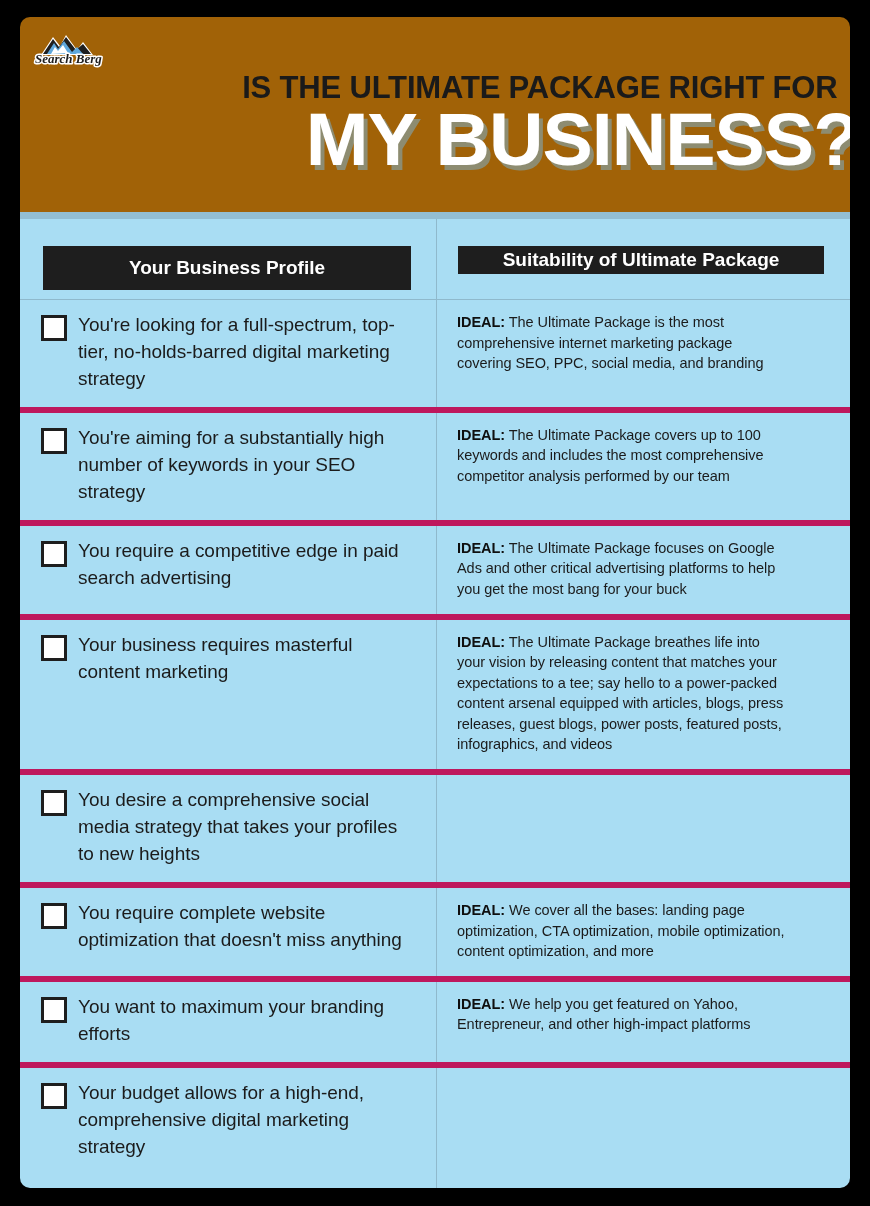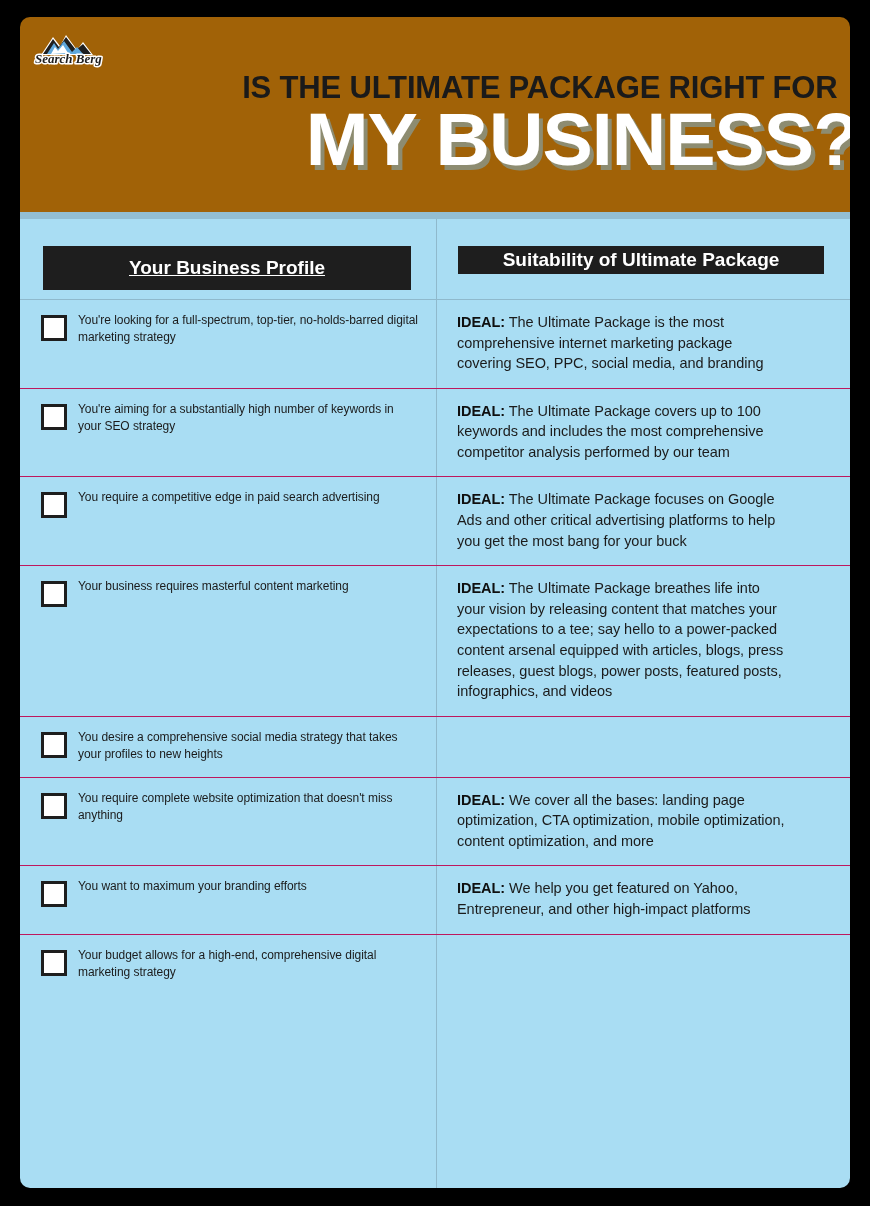--- a/index.html
+++ b/index.html
@@ -122,21 +122,20 @@
     justify-content: center;
     text-align: center;
     box-sizing: border-box;
   }
   .pill-left {
     left: 23px;
     top: 27px;
     width: 368px;
     height: 44px;
     font-size: 19px;
-    text-decoration: underline;
   }
   .pill-right {
     left: 438px;
     top: 27px;
     width: 366px;
     height: 28px;
     font-size: 19px;
   }
 
   
@@ -144,21 +143,21 @@
     position: absolute;
     left: 0;
     top: 80px;
     width: 830px;
   }
   .row {
     position: relative;
     display: flex;
     width: 830px;
     box-sizing: border-box;
-    border-top: 1px solid #be185d;
+    border-top: 6px solid #be185d;
   }
   .row:first-child { border-top: 1px solid #8fb9cc; }
 
   .cell-left {
     width: 416px;
     box-sizing: border-box;
     padding: 12px 18px 14px 21px;
     display: flex;
     align-items: flex-start;
     gap: 11px;
@@ -173,21 +172,21 @@
     flex: 0 0 auto;
     width: 20px;
     height: 20px;
     margin-top: 3px;
     background: #ffffff;
     border: 3px solid #1e1e1e;
     box-sizing: content-box;
   }
 
   .profile-text {
-    font-size: 12px;
+    font-size: 19px;
     line-height: 1.42;
     color: #1b1b1b;
     font-weight: bold;
     letter-spacing: -0.05px;
   }
 
   .suit-text {
     font-size: 14.5px;
     line-height: 1.42;
     color: #1b1b1b;

